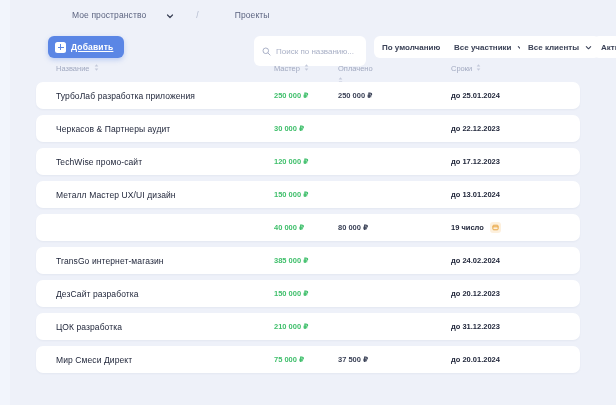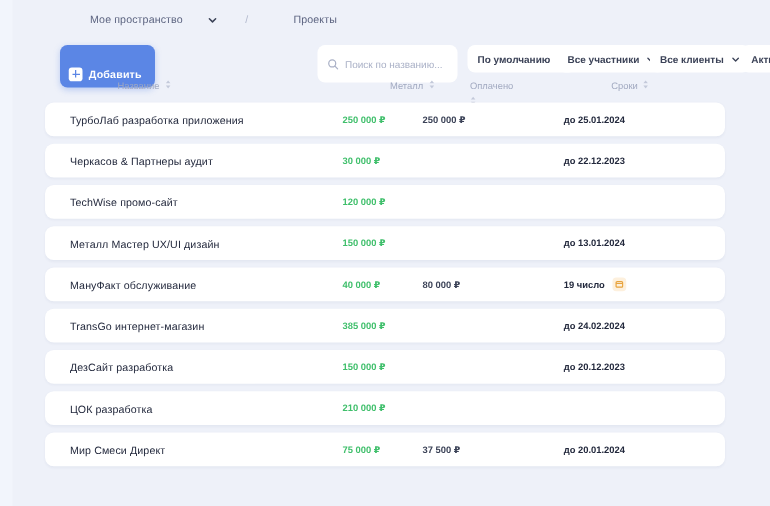--- a/index.html
+++ b/index.html
@@ -64,30 +64,31 @@
     right: 0;
     height: 24px;
   }
   .add-btn {
     position: absolute;
     left: 0; top: 0;
     height: 22px;
     display: flex;
     align-items: center;
     gap: 5px;
-    padding: 12px 11px 0 7px;
+    padding: 0 11px 0 7px;
     background: #5b86e5;
     border-radius: 6px;
     color: #ffffff;
     font-size: 8.5px;
     font-weight: 700;
     letter-spacing: .15px;
     box-shadow: 0 2px 5px rgba(91,134,229,.35);
     cursor: pointer;
     white-space: nowrap;
+    text-decoration: underline;
   }
   .add-plus {
     width: 11px; height: 11px;
     background: #ffffff;
     border-radius: 2.5px;
     position: relative;
     flex: none;
   }
   .add-plus:before, .add-plus:after {
     content: "";
@@ -168,21 +169,20 @@
   }
   .th {
     position: absolute;
     top: 0;
     display: flex;
     align-items: flex-start;
     gap: 4px;
     font-size: 7.5px;
     color: #a1a9c0;
     white-space: nowrap;
-    margin-left: 38px;
   }
   .th .sorter {
     display: inline-flex;
     flex-direction: column;
     gap: 1px;
     width: 5px;
   }
   .th .sorter svg { display: block; }
   #th-name   { left: 56px; }
   #th-budget { left: 274px; }
@@ -325,21 +325,21 @@
         <span class="sorter">
           <svg width="5" height="3" viewBox="0 0 6 4">
               <path d="M3 0.4 L5.4 3.4 L0.6 3.4 Z" fill="#c3c9da"></path>
             </svg>
           <svg width="5" height="3" viewBox="0 0 6 4">
               <path d="M3 3.6 L0.6 0.6 L5.4 0.6 Z" fill="#c3c9da"></path>
             </svg>
         </span>
       </div>
       <div class="th" id="th-budget">
-        <span>Металл</span>
+        <span>Мастер</span>
         <span class="sorter">
           <svg width="5" height="3" viewBox="0 0 6 4">
               <path d="M3 0.4 L5.4 3.4 L0.6 3.4 Z" fill="#c3c9da"></path>
             </svg>
           <svg width="5" height="3" viewBox="0 0 6 4">
               <path d="M3 3.6 L0.6 0.6 L5.4 0.6 Z" fill="#c3c9da"></path>
             </svg>
         </span>
       </div>
       <div class="th" id="th-paid">
@@ -378,30 +378,32 @@
         <div class="row">
           <div class="cell c-name">Черкасов &amp; Партнеры аудит</div>
           <div class="cell c-budget">30 000 ₽</div>
           <div class="cell c-dates">
             <span>до 22.12.2023</span>
           </div>
         </div>
         <div class="row">
           <div class="cell c-name">TechWise промо-сайт</div>
           <div class="cell c-budget">120 000 ₽</div>
+          <div class="cell c-dates">
+            <span>до 17.12.2023</span>
+          </div>
         </div>
         <div class="row">
           <div class="cell c-name">Металл Мастер UX/UI дизайн</div>
           <div class="cell c-budget">150 000 ₽</div>
           <div class="cell c-dates">
             <span>до 13.01.2024</span>
           </div>
         </div>
         <div class="row">
-          <div class="cell c-name">МануФакт обслуживание</div>
           <div class="cell c-budget">40 000 ₽</div>
           <div class="cell c-paid">80 000 ₽</div>
           <div class="cell c-dates">
             <span>19 число</span>
             <span class="date-badge">
               <svg width="7" height="7" viewBox="0 0 8 8">
                 <rect x="1" y="1.4" width="6" height="5.2" rx="1" fill="none" stroke="#e8a33d" stroke-width="1.1"></rect>
                 <path d="M1 3.2 H7" stroke="#e8a33d" stroke-width="1.1"></path>
               </svg>
             </span>
@@ -417,20 +419,23 @@
         <div class="row">
           <div class="cell c-name">ДезСайт разработка</div>
           <div class="cell c-budget">150 000 ₽</div>
           <div class="cell c-dates">
             <span>до 20.12.2023</span>
           </div>
         </div>
         <div class="row">
           <div class="cell c-name">ЦОК разработка</div>
           <div class="cell c-budget">210 000 ₽</div>
+          <div class="cell c-dates">
+            <span>до 31.12.2023</span>
+          </div>
         </div>
         <div class="row">
           <div class="cell c-name">Мир Смеси Директ</div>
           <div class="cell c-budget">75 000 ₽</div>
           <div class="cell c-paid">37 500 ₽</div>
           <div class="cell c-dates">
             <span>до 20.01.2024</span>
           </div>
         </div>
       </div>

